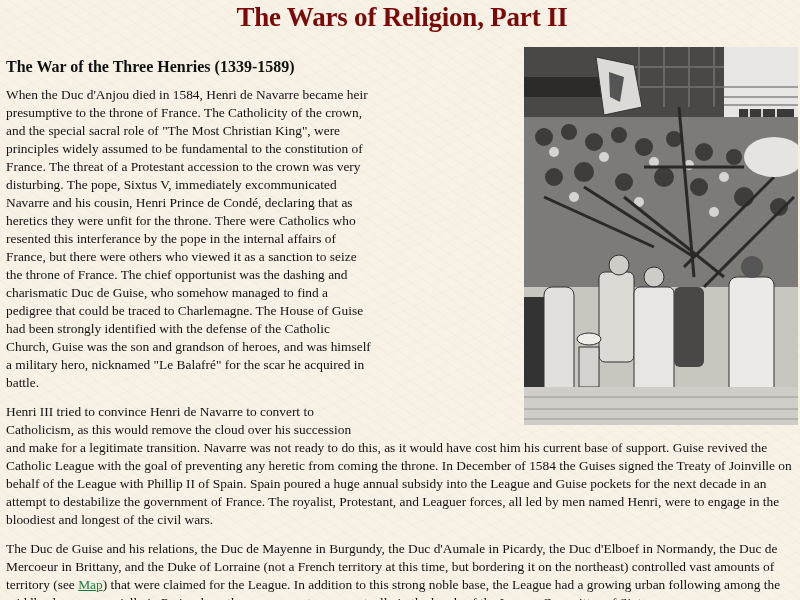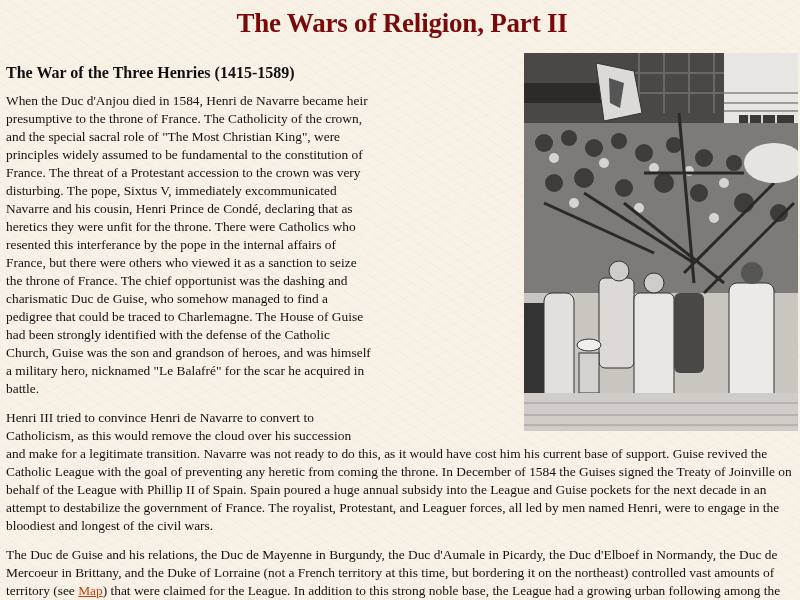--- a/index.html
+++ b/index.html
@@ -19,21 +19,21 @@
     font-size: 13.4px;
     line-height: 18px;
   }
   .page {
     position: relative;
     width: 792px;
     padding: 0 0 0 6px;
   }
   h1 {
     margin: 0;
-    padding-top: 7px;
+    padding-top: 1px;
     text-align: center;
     color: #7a0a0a;
     font-family: "Liberation Serif", serif;
     font-weight: bold;
     font-size: 27px;
     line-height: 32px;
     letter-spacing: -0.2px;
   }
   .figure {
     float: right;
@@ -66,21 +66,21 @@
     margin: 0;
     padding-top: 24px;
     font-size: 16px;
     font-weight: bold;
     line-height: 20px;
   }
   p {
     margin: 11px 0 0 0;
   }
   p.first { margin-top: 9px; }
-  a { color: #c2410c; text-decoration: underline; }
+  a { color: #15803d; text-decoration: underline; }
 </style>
 </head>
 <body>
 
 <div class="page">
   <h1>The Wars of Religion, Part II</h1>
 
   <div class="figure">
     <div class="engraving">
       <svg width="274" height="378" viewBox="0 0 274 378" xmlns="http://www.w3.org/2000/svg">
@@ -172,19 +172,19 @@
         <rect x="0" y="340" width="274" height="38" fill="#d0cdc8"></rect>
         <g stroke="#9a9893" stroke-width="1">
           <line x1="0" y1="350" x2="274" y2="350"></line>
           <line x1="0" y1="362" x2="274" y2="362"></line>
           <line x1="0" y1="372" x2="274" y2="372"></line>
         </g>
       </svg>
     </div>
   </div>
 
-  <h2>The War of the Three Henries (1415-1589)</h2>
+  <h2>The War of the Three Henries (1339-1589)</h2>
 
   <p class="first">When the Duc d'Anjou died in 1584, Henri de Navarre became heir presumptive to the throne of France. The Catholicity of the crown, and the special sacral role of "The Most Christian King", were principles widely assumed to be fundamental to the constitution of France. The threat of a Protestant accession to the crown was very disturbing. The pope, Sixtus V, immediately excommunicated Navarre and his cousin, Henri Prince de Condé, declaring that as heretics they were unfit for the throne. There were Catholics who resented this interferance by the pope in the internal affairs of France, but there were others who viewed it as a sanction to seize the throne of France. The chief opportunist was the dashing and charismatic Duc de Guise, who somehow managed to find a pedigree that could be traced to Charlemagne. The House of Guise had been strongly identified with the defense of the Catholic Church, Guise was the son and grandson of heroes, and was himself a military hero, nicknamed "Le Balafré" for the scar he acquired in battle.</p>
   <p>Henri III tried to convince Henri de Navarre to convert to Catholicism, as this would remove the cloud over his succession and make for a legitimate transition. Navarre was not ready to do this, as it would have cost him his current base of support. Guise revived the Catholic League with the goal of preventing any heretic from coming the throne. In December of 1584 the Guises signed the Treaty of Joinville on behalf of the League with Phillip II of Spain. Spain poured a huge annual subsidy into the League and Guise pockets for the next decade in an attempt to destabilize the government of France. The royalist, Protestant, and Leaguer forces, all led by men named Henri, were to engage in the bloodiest and longest of the civil wars.</p>
   <p style="clear:both;"><span>The Duc de Guise and his relations, the Duc de Mayenne in Burgundy, the Duc d'Aumale in Picardy, the Duc d'Elboef in Normandy, the Duc de Mercoeur in Brittany, and the Duke of Lorraine (not a French territory at this time, but bordering it on the northeast) controlled vast amounts of territory (see </span><a href="#">Map</a><span>) that were claimed for the League. In addition to this strong noble base, the League had a growing urban following among the middle classes, especially in Paris where the government was eventually in the hands of the League Committee of Sixteen.</span></p>
 
 </div>
 
 </body></html>

